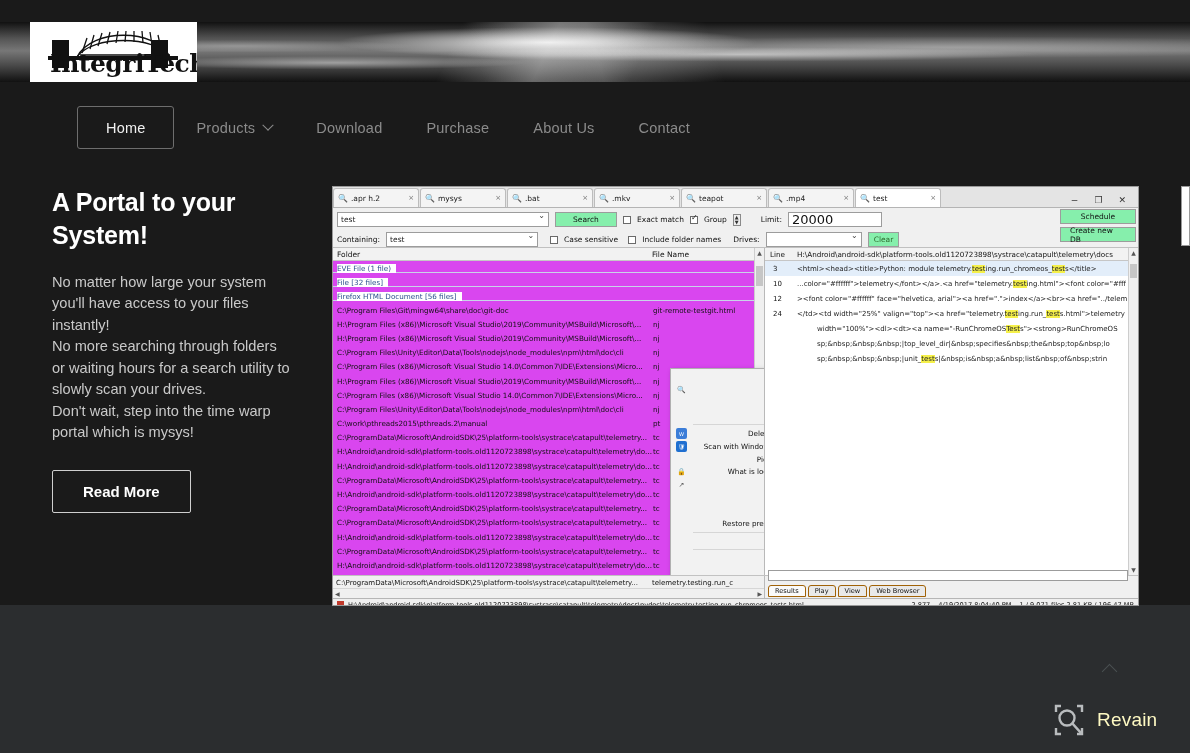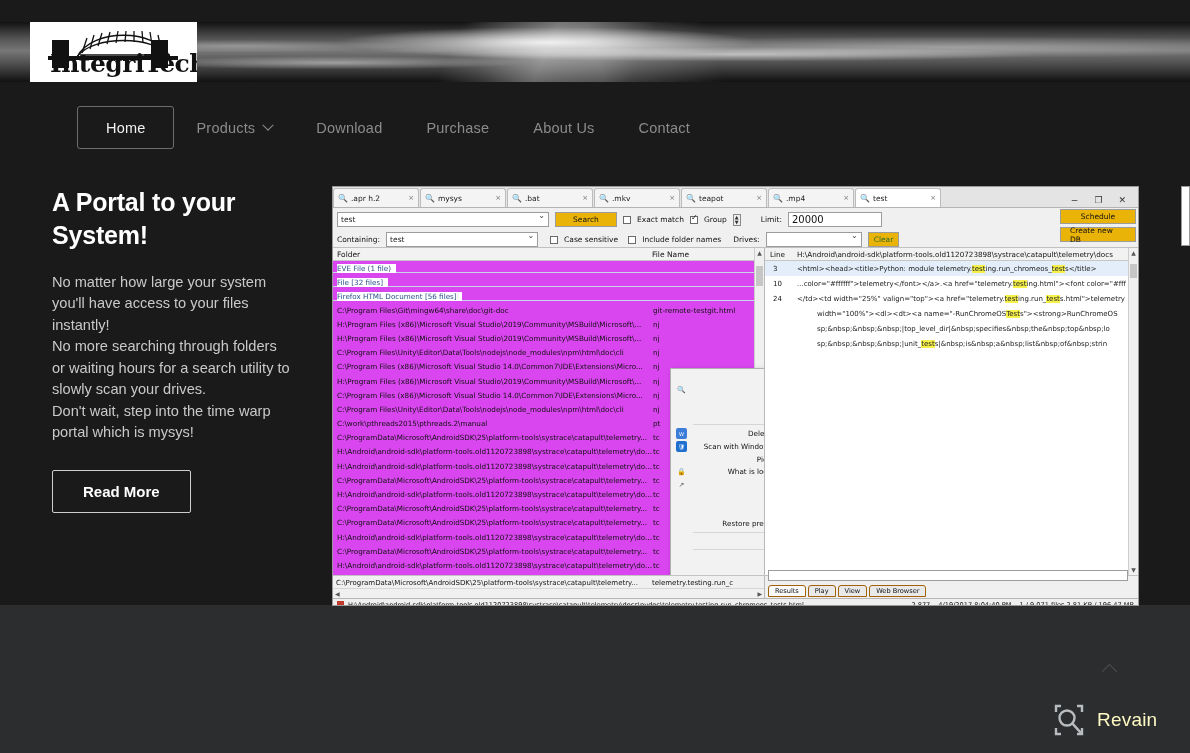--- a/index.html
+++ b/index.html
@@ -132,27 +132,27 @@
   .cb {
     width:8px; height:8px; border:1px solid #6a6a6a; background:#fff;
     display:inline-block; flex:none; position:relative;
   }
   .cb.on::after {
     content:"✓"; position:absolute; left:0px; top:-3px;
     font-size:8px; color:#222; line-height:1;
   }
   .lbl { white-space:nowrap; font-size:7.5px; }
   .btn3d {
-    background:#eab308; border:1px solid #9c9c9c; font-size:7.5px;
+    background:#86efac; border:1px solid #9c9c9c; font-size:7.5px;
     padding:1px 9px; height:15px; display:flex; align-items:center;
     justify-content:center; cursor:pointer; color:#111;
   }
   .txtbox {
     background:#fff; border:1px solid #9c9c9c; height:15px;
-    display:flex; align-items:center; padding:0 3px; font-size:10px;
+    display:flex; align-items:center; padding:0 3px; font-size:13px;
   }
   .spin {
     width:8px; height:12px; border:1px solid #8a8a8a; background:#eee;
     font-size:5px; line-height:5px; text-align:center; color:#333;
   }
 
   
   .sidebtns {
     position:absolute; right:2px; top:1px; width:96px;
     display:flex; flex-direction:column; gap:3px; align-items:flex-end;
@@ -631,20 +631,24 @@
 
       <div class="coderow sel">
         <span class="ln">3</span>
         <span class="src">&lt;html&gt;&lt;head&gt;&lt;title&gt;Python: module telemetry.<span class="hl">test</span>ing.run_chromeos_<span class="hl">test</span>s&lt;/title&gt;</span>
       </div>
       <div class="coderow">
         <span class="ln">10</span>
         <span class="src">...color="#ffffff"&gt;telemetry&lt;/font&gt;&lt;/a&gt;.&lt;a href="telemetry.<span class="hl">test</span>ing.html"&gt;&lt;font color="#fff</span>
       </div>
       <div class="coderow">
+        <span class="ln">12</span>
+        <span class="src">&gt;&lt;font color="#ffffff" face="helvetica, arial"&gt;&lt;a href="."&gt;index&lt;/a&gt;&lt;br&gt;&lt;a href="../telem</span>
+      </div>
+      <div class="coderow">
         <span class="ln">24</span>
         <span class="src">&lt;/td&gt;&lt;td width="25%" valign="top"&gt;&lt;a href="telemetry.<span class="hl">test</span>ing.run_<span class="hl">test</span>s.html"&gt;telemetry</span>
       </div>
       <div class="coderow cont">
         <span class="src">width="100%"&gt;&lt;dl&gt;&lt;dt&gt;&lt;a name="-RunChromeOS<span class="hl">Test</span>s"&gt;&lt;strong&gt;RunChromeOS</span>
       </div>
       <div class="coderow cont">
         <span class="src">sp;&amp;nbsp;&amp;nbsp;&amp;nbsp;|top_level_dir|&amp;nbsp;specifies&amp;nbsp;the&amp;nbsp;top&amp;nbsp;lo</span>
       </div>
       <div class="coderow cont">

